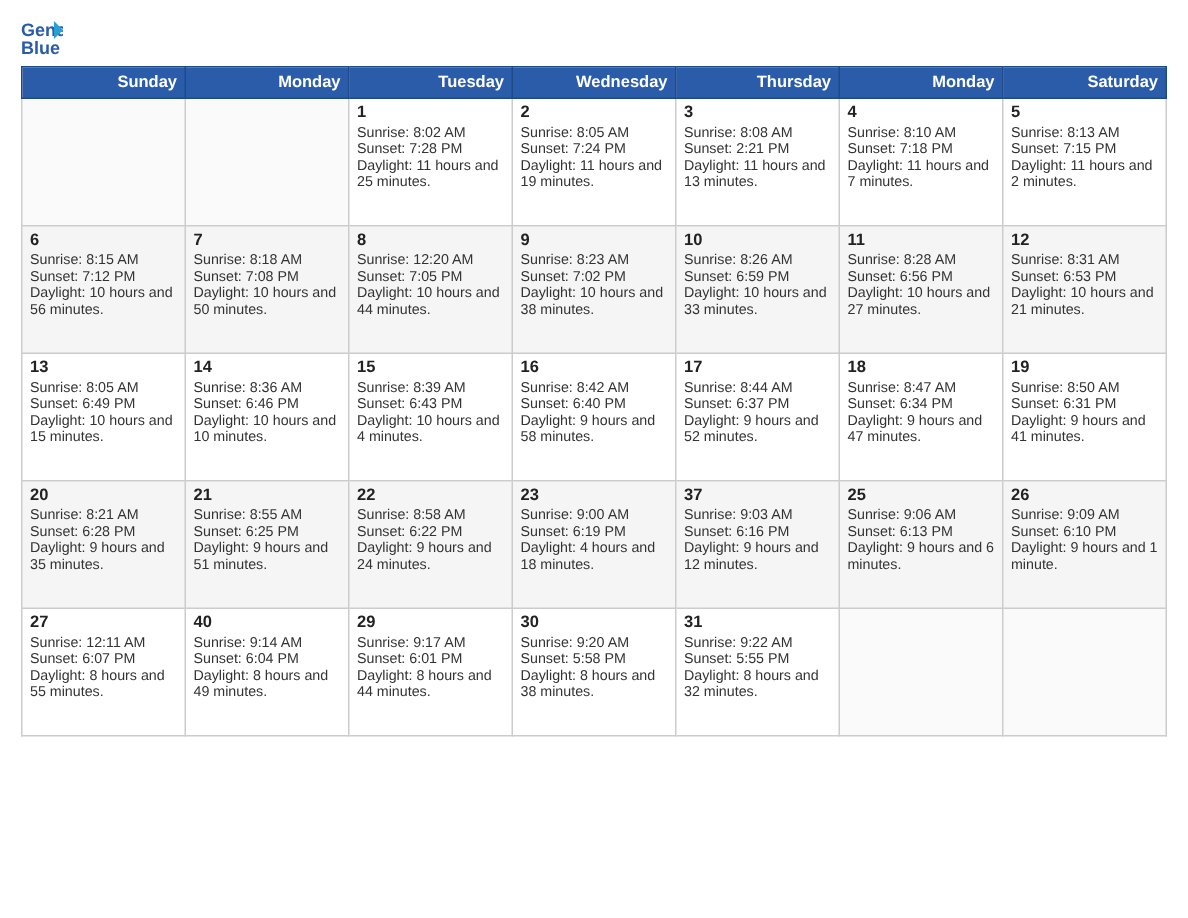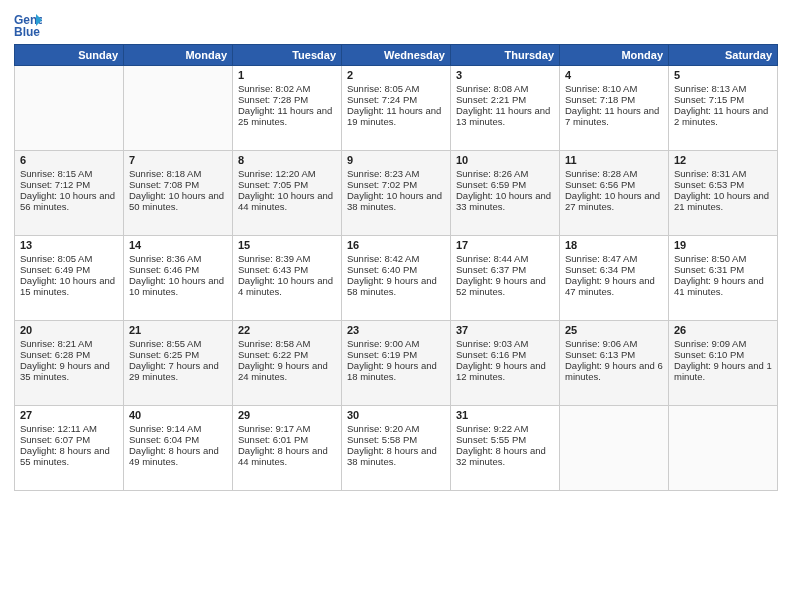--- a/index.html
+++ b/index.html
@@ -240,33 +240,33 @@
           <td>
             <span class="day-num">20</span>
             <div>Sunrise: 8:21 AM</div>
             <div>Sunset: 6:28 PM</div>
             <div>Daylight: 9 hours and 35 minutes.</div>
           </td>
           <td>
             <span class="day-num">21</span>
             <div>Sunrise: 8:55 AM</div>
             <div>Sunset: 6:25 PM</div>
-            <div>Daylight: 7 hours and 29 minutes.</div>
+            <div>Daylight: 9 hours and 51 minutes.</div>
           </td>
           <td>
             <span class="day-num">22</span>
             <div>Sunrise: 8:58 AM</div>
             <div>Sunset: 6:22 PM</div>
             <div>Daylight: 9 hours and 24 minutes.</div>
           </td>
           <td>
             <span class="day-num">23</span>
             <div>Sunrise: 9:00 AM</div>
             <div>Sunset: 6:19 PM</div>
-            <div>Daylight: 9 hours and 18 minutes.</div>
+            <div>Daylight: 4 hours and 18 minutes.</div>
           </td>
           <td>
             <span class="day-num">37</span>
             <div>Sunrise: 9:03 AM</div>
             <div>Sunset: 6:16 PM</div>
             <div>Daylight: 9 hours and 12 minutes.</div>
           </td>
           <td>
             <span class="day-num">25</span>
             <div>Sunrise: 9:06 AM</div>

